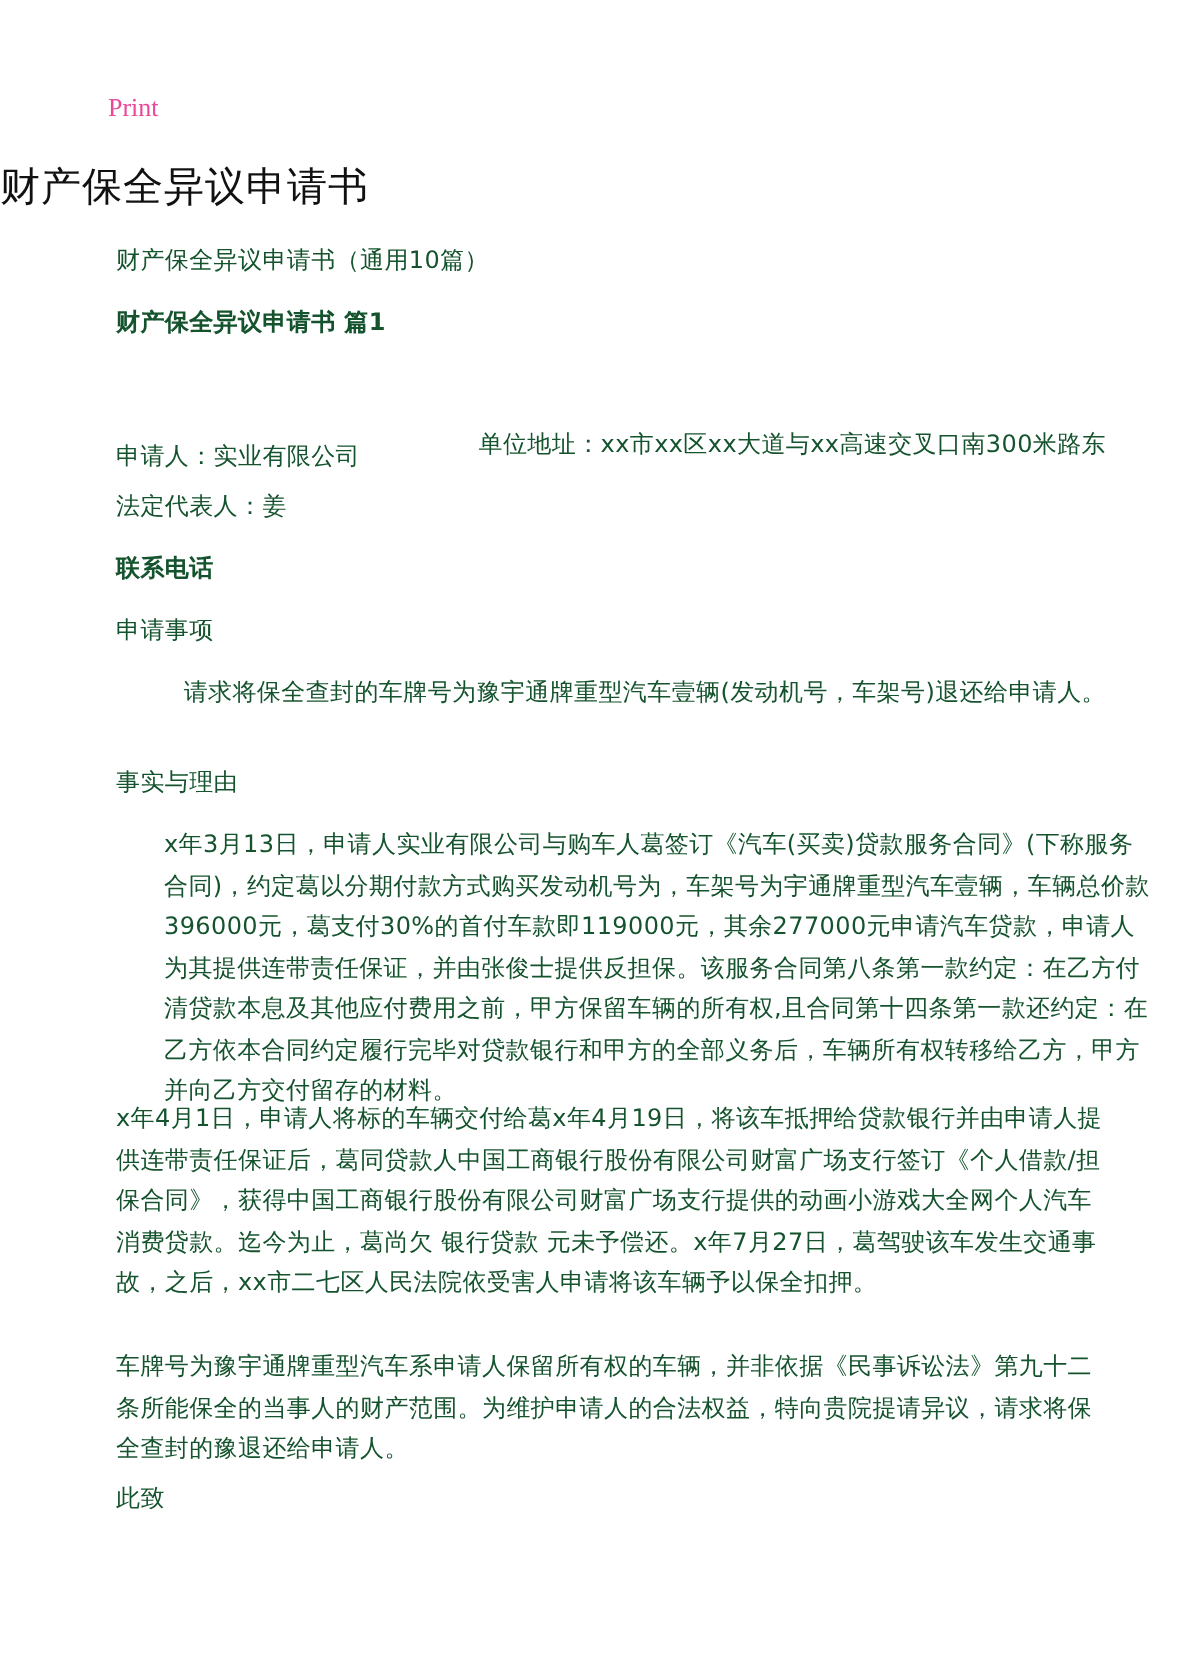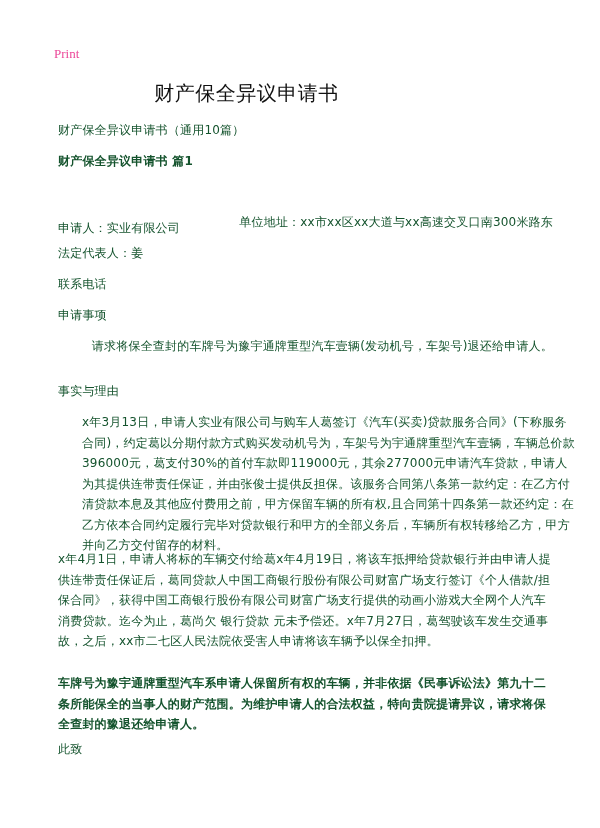--- a/index.html
+++ b/index.html
@@ -3,37 +3,37 @@
 <meta charset="utf-8">
 <style>
   html, body { margin: 0; padding: 0; background: #ffffff; }
   body {
     width: 600px; height: 828px; overflow: hidden; position: relative;
     font-family: "DejaVu Sans", "Liberation Sans", sans-serif;
     color: #111111;
   }
   .page { position: absolute; left: 54px; top: 0; width: 500px; }
   .print { position: absolute; top: 46px; left: 0; font-family: "Liberation Serif", "DejaVu Serif", serif; font-size: 13px; color: #ec4899; }
-  .title { position: absolute; top: 80px; left: -54px; width: 493px; text-align: center; font-size: 20px; color: #111; letter-spacing: 0.5px; }
+  .title { position: absolute; top: 80px; left: -54px; width: 493px; text-align: left; font-size: 20px; color: #111; letter-spacing: 0.5px; }
   .p { position: absolute; left: 4px; font-size: 12px; line-height: 20.5px; width: 495px; color: #14532d; letter-spacing: 0.2px; }
   .bold { font-weight: bold; }
 </style>
 </head>
 <body>
 
 <div class="page">
   <div class="print">Print</div>
   <div class="title">财产保全异议申请书</div>
 
   <div class="p" style="top:120px;">财产保全异议申请书（通用10篇）</div>
   <div class="p bold" style="top:151px;">财产保全异议申请书 篇1</div>
   <div class="p" style="top:181px;margin-top:37px;">申请人：实业有限公司</div>
   <div class="p" style="top:212px;text-align:right;">单位地址：xx市xx区xx大道与xx高速交叉口南300米路东</div>
   <div class="p" style="top:243px;">法定代表人：姜</div>
-  <div class="p" style="top:274px;">联系电话</div>
+  <div class="p" style="top:274px;font-weight:bold;">联系电话</div>
   <div class="p" style="top:305px;">申请事项</div>
   <div class="p" style="top:336px;text-align:right;">请求将保全查封的车牌号为豫宇通牌重型汽车壹辆(发动机号，车架号)退还给申请人。</div>
   <div class="p" style="top:381px;">事实与理由</div>
   <div class="p" style="top:412px;margin-left:24px;">x年3月13日，申请人实业有限公司与购车人葛签订《汽车(买卖)贷款服务合同》(下称服务合同)，约定葛以分期付款方式购买发动机号为，车架号为宇通牌重型汽车壹辆，车辆总价款396000元，葛支付30%的首付车款即119000元，其余277000元申请汽车贷款，申请人为其提供连带责任保证，并由张俊士提供反担保。该服务合同第八条第一款约定：在乙方付清贷款本息及其他应付费用之前，甲方保留车辆的所有权,且合同第十四条第一款还约定：在乙方依本合同约定履行完毕对贷款银行和甲方的全部义务后，车辆所有权转移给乙方，甲方并向乙方交付留存的材料。</div>
   <div class="p" style="top:549px;">x年4月1日，申请人将标的车辆交付给葛x年4月19日，将该车抵押给贷款银行并由申请人提供连带责任保证后，葛同贷款人中国工商银行股份有限公司财富广场支行签订《个人借款/担保合同》，获得中国工商银行股份有限公司财富广场支行提供的动画小游戏大全网个人汽车消费贷款。迄今为止，葛尚欠 银行贷款 元未予偿还。x年7月27日，葛驾驶该车发生交通事故，之后，xx市二七区人民法院依受害人申请将该车辆予以保全扣押。</div>
-  <div class="p" style="top:673px;font-weight:bold;">车牌号为豫宇通牌重型汽车系申请人保留所有权的车辆，并非依据《民事诉讼法》第九十二条所能保全的当事人的财产范围。为维护申请人的合法权益，特向贵院提请异议，请求将保全查封的豫退还给申请人。</div>
+  <div class="p" style="top:673px;">车牌号为豫宇通牌重型汽车系申请人保留所有权的车辆，并非依据《民事诉讼法》第九十二条所能保全的当事人的财产范围。为维护申请人的合法权益，特向贵院提请异议，请求将保全查封的豫退还给申请人。</div>
   <div class="p" style="top:739px;">此致</div>
 </div>
 
 </body></html>

